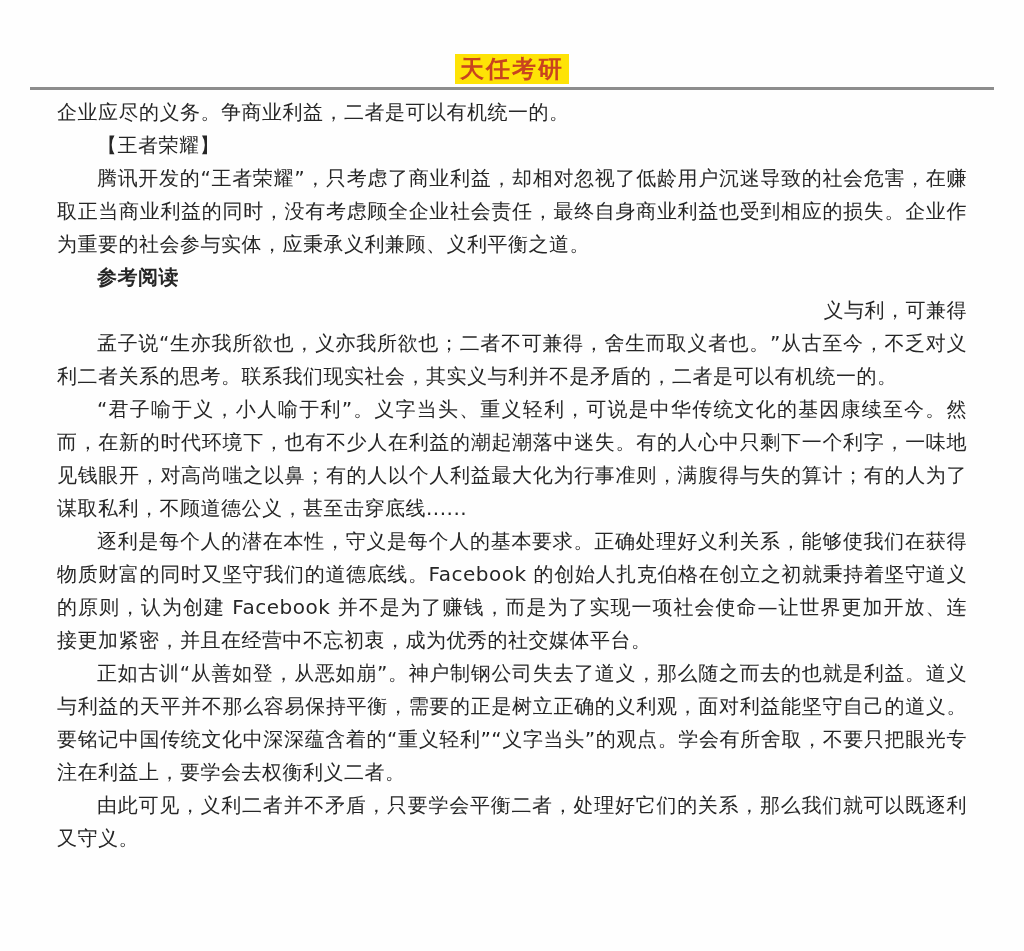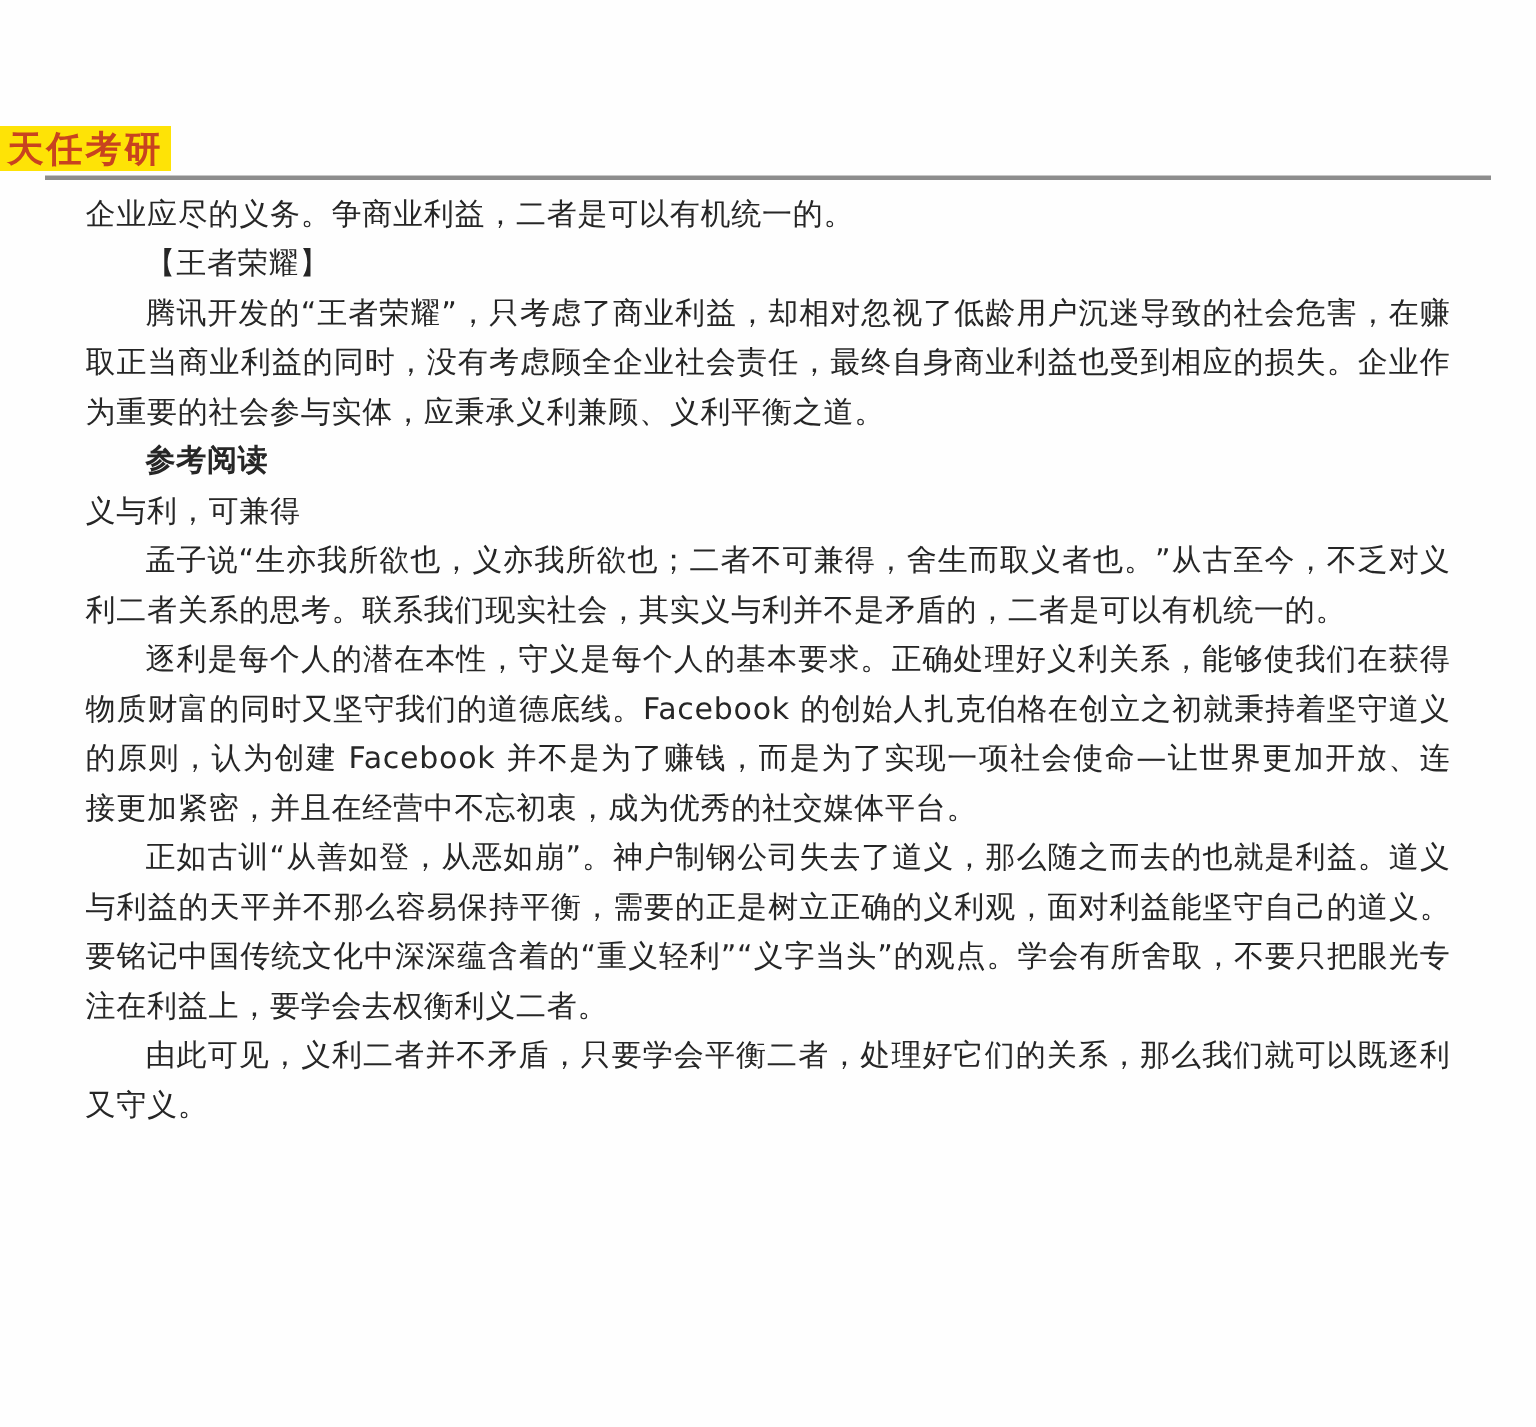--- a/index.html
+++ b/index.html
@@ -10,21 +10,22 @@
   .page {
     position: relative;
     width: 1024px;
     height: 951px;
     background: #fefefe;
     font-family: "DejaVu Sans", "Liberation Sans", sans-serif;
     color: #262626;
     overflow: hidden;
   }
   .header {
-    padding-top: 84px;
+    padding-top: 54px;
+    text-align: center;
   }
   .brand-badge {
     display: inline-block;
     background: #fee306;
     color: #c8431f;
     font-size: 24px;
     line-height: 30px;
     padding: 0 5px;
     letter-spacing: 2px;
     font-weight: 600;
@@ -47,21 +48,21 @@
     text-indent: 2em;
   }
   .content p.no-indent {
     text-indent: 0;
   }
   .content p.bold-head {
     font-weight: bold;
     font-family: Liberation Serif, serif;
   }
   .essay-title {
-    text-align: left;
+    text-align: right;
     text-indent: 0 !important;
   }
 </style>
 </head>
 <body>
 
 <div class="page">
 
   <div class="header">
     <span class="brand-badge">天任考研</span>
@@ -76,20 +77,21 @@
     <p>【王者荣耀】</p>
 
     <p>腾讯开发的“王者荣耀”，只考虑了商业利益，却相对忽视了低龄用户沉迷导致的社会危害，在赚取正当商业利益的同时，没有考虑顾全企业社会责任，最终自身商业利益也受到相应的损失。企业作为重要的社会参与实体，应秉承义利兼顾、义利平衡之道。</p>
 
     <p class="bold-head">参考阅读</p>
 
     <p class="essay-title">义与利，可兼得</p>
 
     <p>孟子说“生亦我所欲也，义亦我所欲也；二者不可兼得，舍生而取义者也。”从古至今，不乏对义利二者关系的思考。联系我们现实社会，其实义与利并不是矛盾的，二者是可以有机统一的。</p>
 
+    <p>“君子喻于义，小人喻于利”。义字当头、重义轻利，可说是中华传统文化的基因康续至今。然而，在新的时代环境下，也有不少人在利益的潮起潮落中迷失。有的人心中只剩下一个利字，一味地见钱眼开，对高尚嗤之以鼻；有的人以个人利益最大化为行事准则，满腹得与失的算计；有的人为了谋取私利，不顾道德公义，甚至击穿底线......</p>
 
     <p>逐利是每个人的潜在本性，守义是每个人的基本要求。正确处理好义利关系，能够使我们在获得物质财富的同时又坚守我们的道德底线。Facebook 的创始人扎克伯格在创立之初就秉持着坚守道义的原则，认为创建 Facebook 并不是为了赚钱，而是为了实现一项社会使命—让世界更加开放、连接更加紧密，并且在经营中不忘初衷，成为优秀的社交媒体平台。</p>
 
 
     <p>正如古训“从善如登，从恶如崩”。神户制钢公司失去了道义，那么随之而去的也就是利益。道义与利益的天平并不那么容易保持平衡，需要的正是树立正确的义利观，面对利益能坚守自己的道义。要铭记中国传统文化中深深蕴含着的“重义轻利”“义字当头”的观点。学会有所舍取，不要只把眼光专注在利益上，要学会去权衡利义二者。</p>
 
     <p>由此可见，义利二者并不矛盾，只要学会平衡二者，处理好它们的关系，那么我们就可以既逐利又守义。</p>
 
   </div>
 

